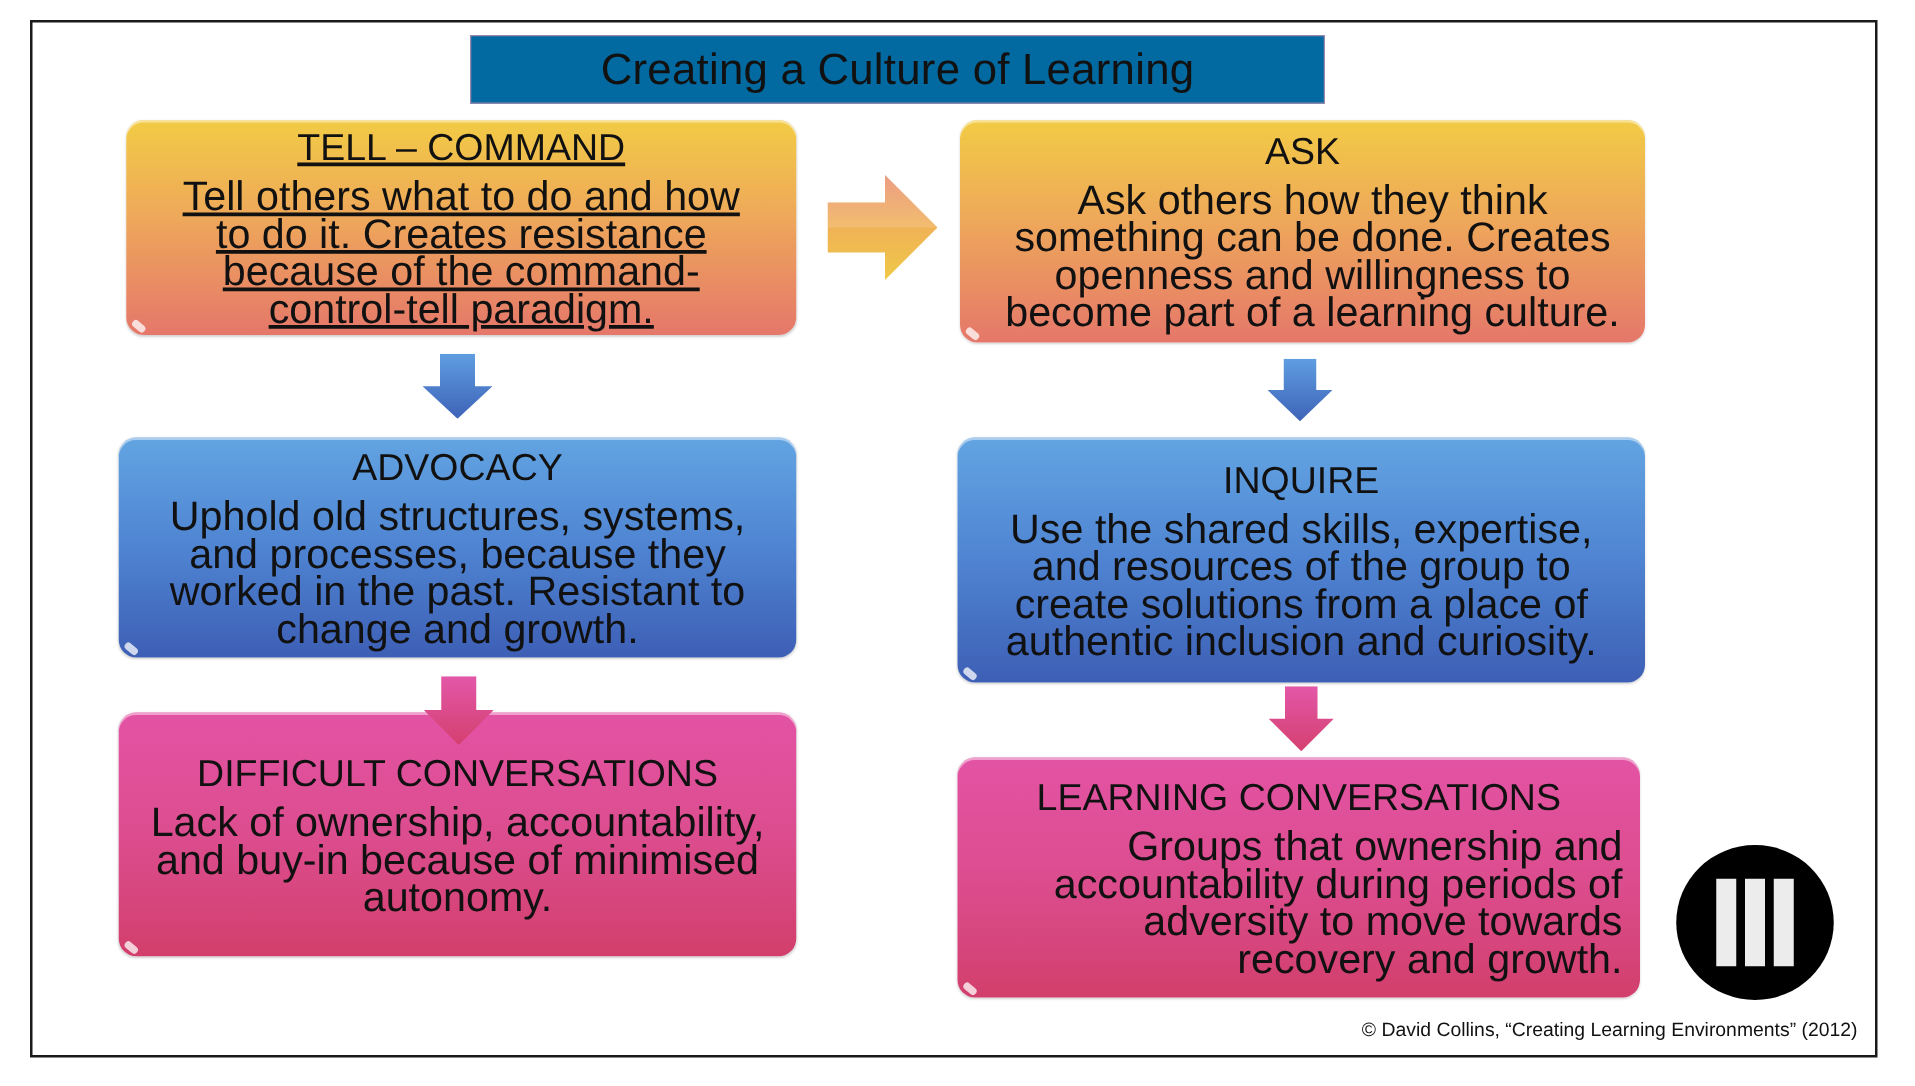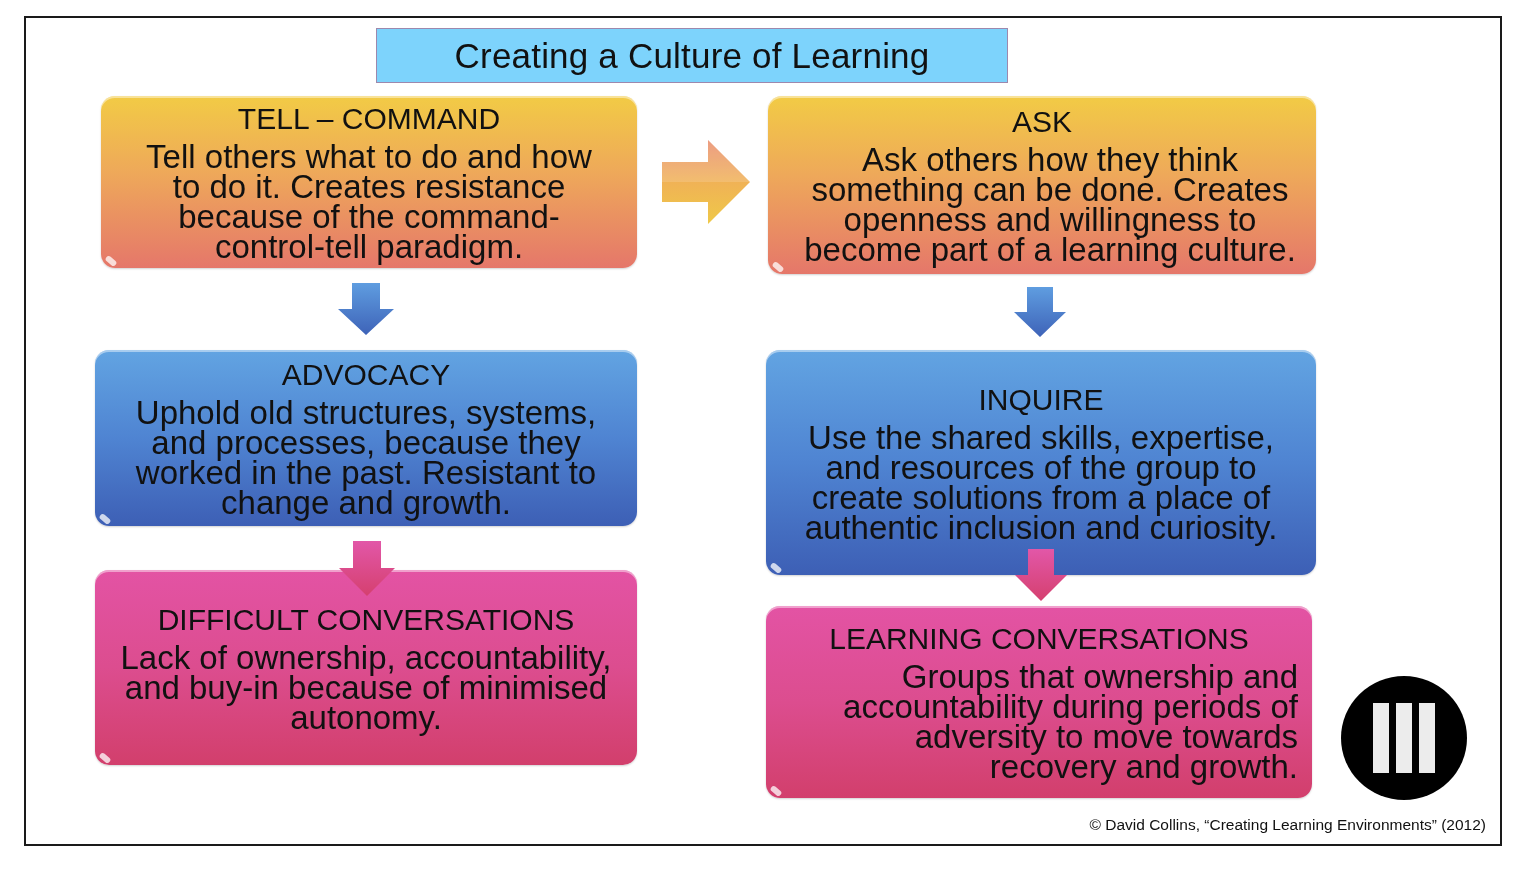--- a/index.html
+++ b/index.html
@@ -1,21 +1,21 @@
 <!DOCTYPE html>
 <html><head>
 <meta charset="utf-8">
 <style>
   html, body { margin: 0; padding: 0; background: #ffffff; }
   body { width: 1532px; height: 869px; position: relative; overflow: hidden;
          font-family: "Liberation Sans", "DejaVu Sans", sans-serif; color: #111; }
   .frame { position: absolute; left: 24px; top: 16px; width: 1478px; height: 830px;
            border: 2px solid #1a1a1a; box-sizing: border-box; background: #fff; }
-  .title-box { position: absolute; left: 376px; top: 28px; width: 632px; height: 55px;
-               border: 1.5px solid #9d88ad; box-sizing: border-box; background: #7dd3fc;
+  .title-box { position: absolute; left: 376px; top: 28px; width: 684px; height: 55px;
+               border: 1.5px solid #9d88ad; box-sizing: border-box; background: #0369a1;
                display: flex; align-items: center; justify-content: center;
                font-size: 35px; letter-spacing: 0.2px; color: #111; }
   .card { position: absolute; box-sizing: border-box; border-radius: 14px;
           display: flex; flex-direction: column; align-items: center; justify-content: center;
           text-align: center; overflow: hidden;
           box-shadow: 0 1px 2px rgba(0,0,0,0.18), inset 0 2px 0 rgba(255,255,255,0.45); }
   .card::after { content: ""; position: absolute; left: 4px; bottom: 4px; width: 12px; height: 6px;
                  border-radius: 6px; background: rgba(255,255,255,0.75); transform: rotate(40deg); }
   .card .heading { font-size: 30px; line-height: 34px; margin-bottom: 6px; color: #111; }
   .card .body { font-size: 33px; line-height: 30px; color: #111; padding: 0 10px; }
@@ -28,41 +28,41 @@
   .logo .bar { width: 16px; height: 70px; background: #ececec; }
   .copyright { position: absolute; right: 46px; top: 816px; font-size: 15.5px; color: #111; }
 </style>
 </head>
 <body>
 
 <div class="frame"></div>
 
 <div class="title-box">Creating a Culture of Learning</div>
 
-<div class="card orange" style="left:101px; top:96px; width:536px; height:172px;">
+<div class="card orange" style="left:101px; top:96px; width:536px; height:172px;text-decoration:underline;">
   <div class="heading">TELL – COMMAND</div>
   <div class="body" style="padding:0 34px;">Tell others what to do and how to do it. Creates resistance because of the command-control-tell paradigm.</div>
 </div>
 
 <div class="card blue" style="left:95px; top:350px; width:542px; height:176px;">
   <div class="heading">ADVOCACY</div>
   <div class="body" style="padding:0 14px;">Uphold old structures, systems, and processes, because they worked in the past. Resistant to change and growth.</div>
 </div>
 
 <div class="card pink" style="left:95px; top:570px; width:542px; height:195px;">
   <div class="heading">DIFFICULT CONVERSATIONS</div>
   <div class="body" style="padding:0 18px;">Lack of ownership, accountability, and buy-in because of minimised autonomy.</div>
 </div>
 
 <div class="card orange" style="left:768px; top:96px; width:548px; height:178px;">
   <div class="heading">ASK</div>
   <div class="body" style="padding:0 14px;margin-left:16px;">Ask others how they think something can be done.  Creates openness and willingness to become part of a learning culture.</div>
 </div>
 
-<div class="card blue" style="left:766px; top:350px; width:550px; height:225px;">
+<div class="card blue" style="left:766px; top:350px; width:550px; height:196px;">
   <div class="heading">INQUIRE</div>
   <div class="body" style="padding:0 32px;">Use the shared skills, expertise, and resources of the group to create solutions from a place of authentic inclusion and curiosity.</div>
 </div>
 
 <div class="card pink" style="left:766px; top:606px; width:546px; height:192px;text-align:right;">
   <div class="heading">LEARNING CONVERSATIONS</div>
   <div class="body" style="padding:0 14px;">Groups that ownership and accountability during periods of adversity to move towards recovery and growth.</div>
 </div>
 
 <svg class="arrow" style="left:662px; top:140px;" width="88" height="84" viewBox="0 0 88 84">

